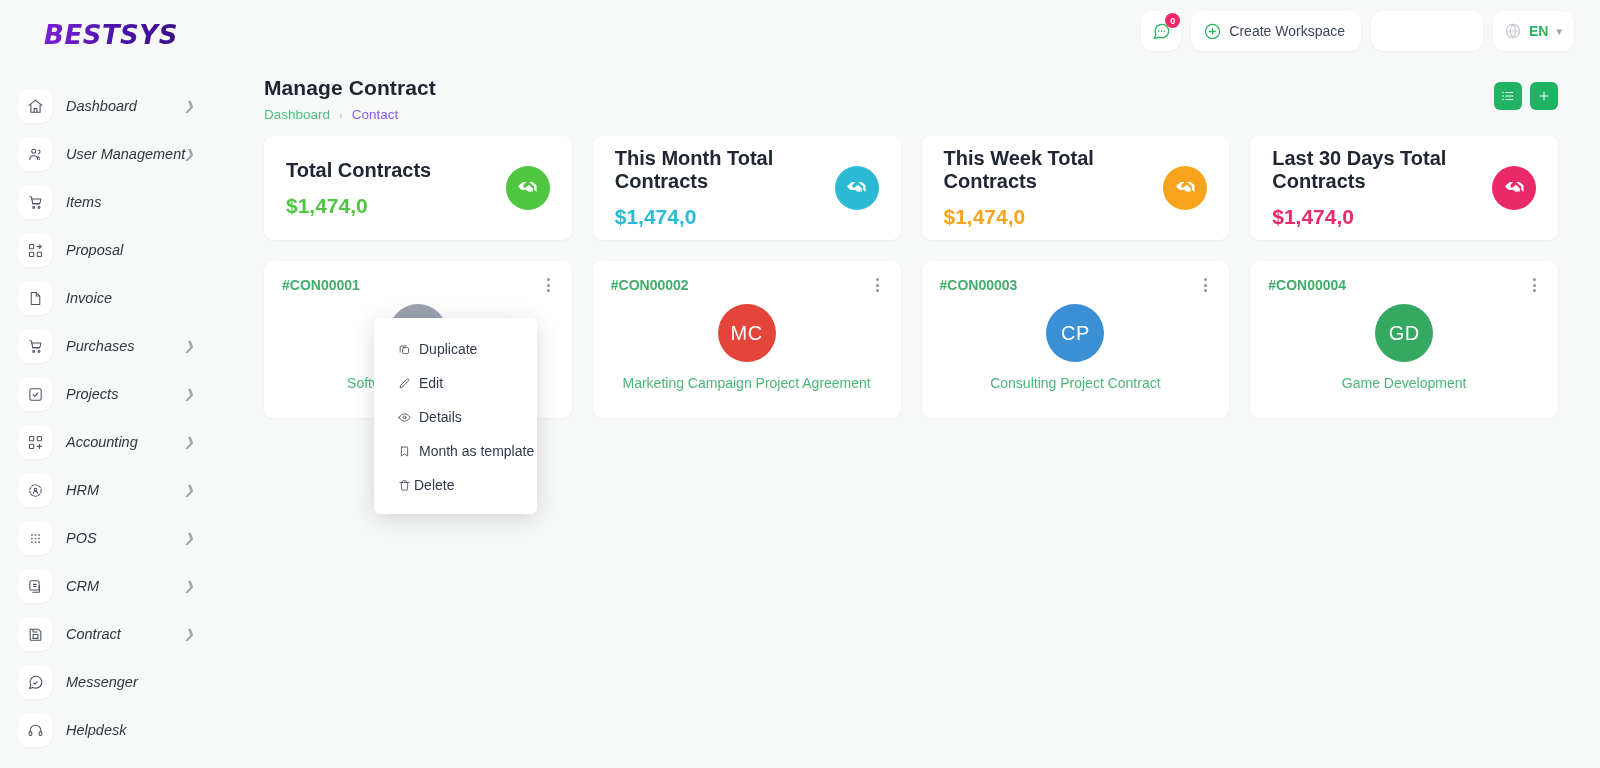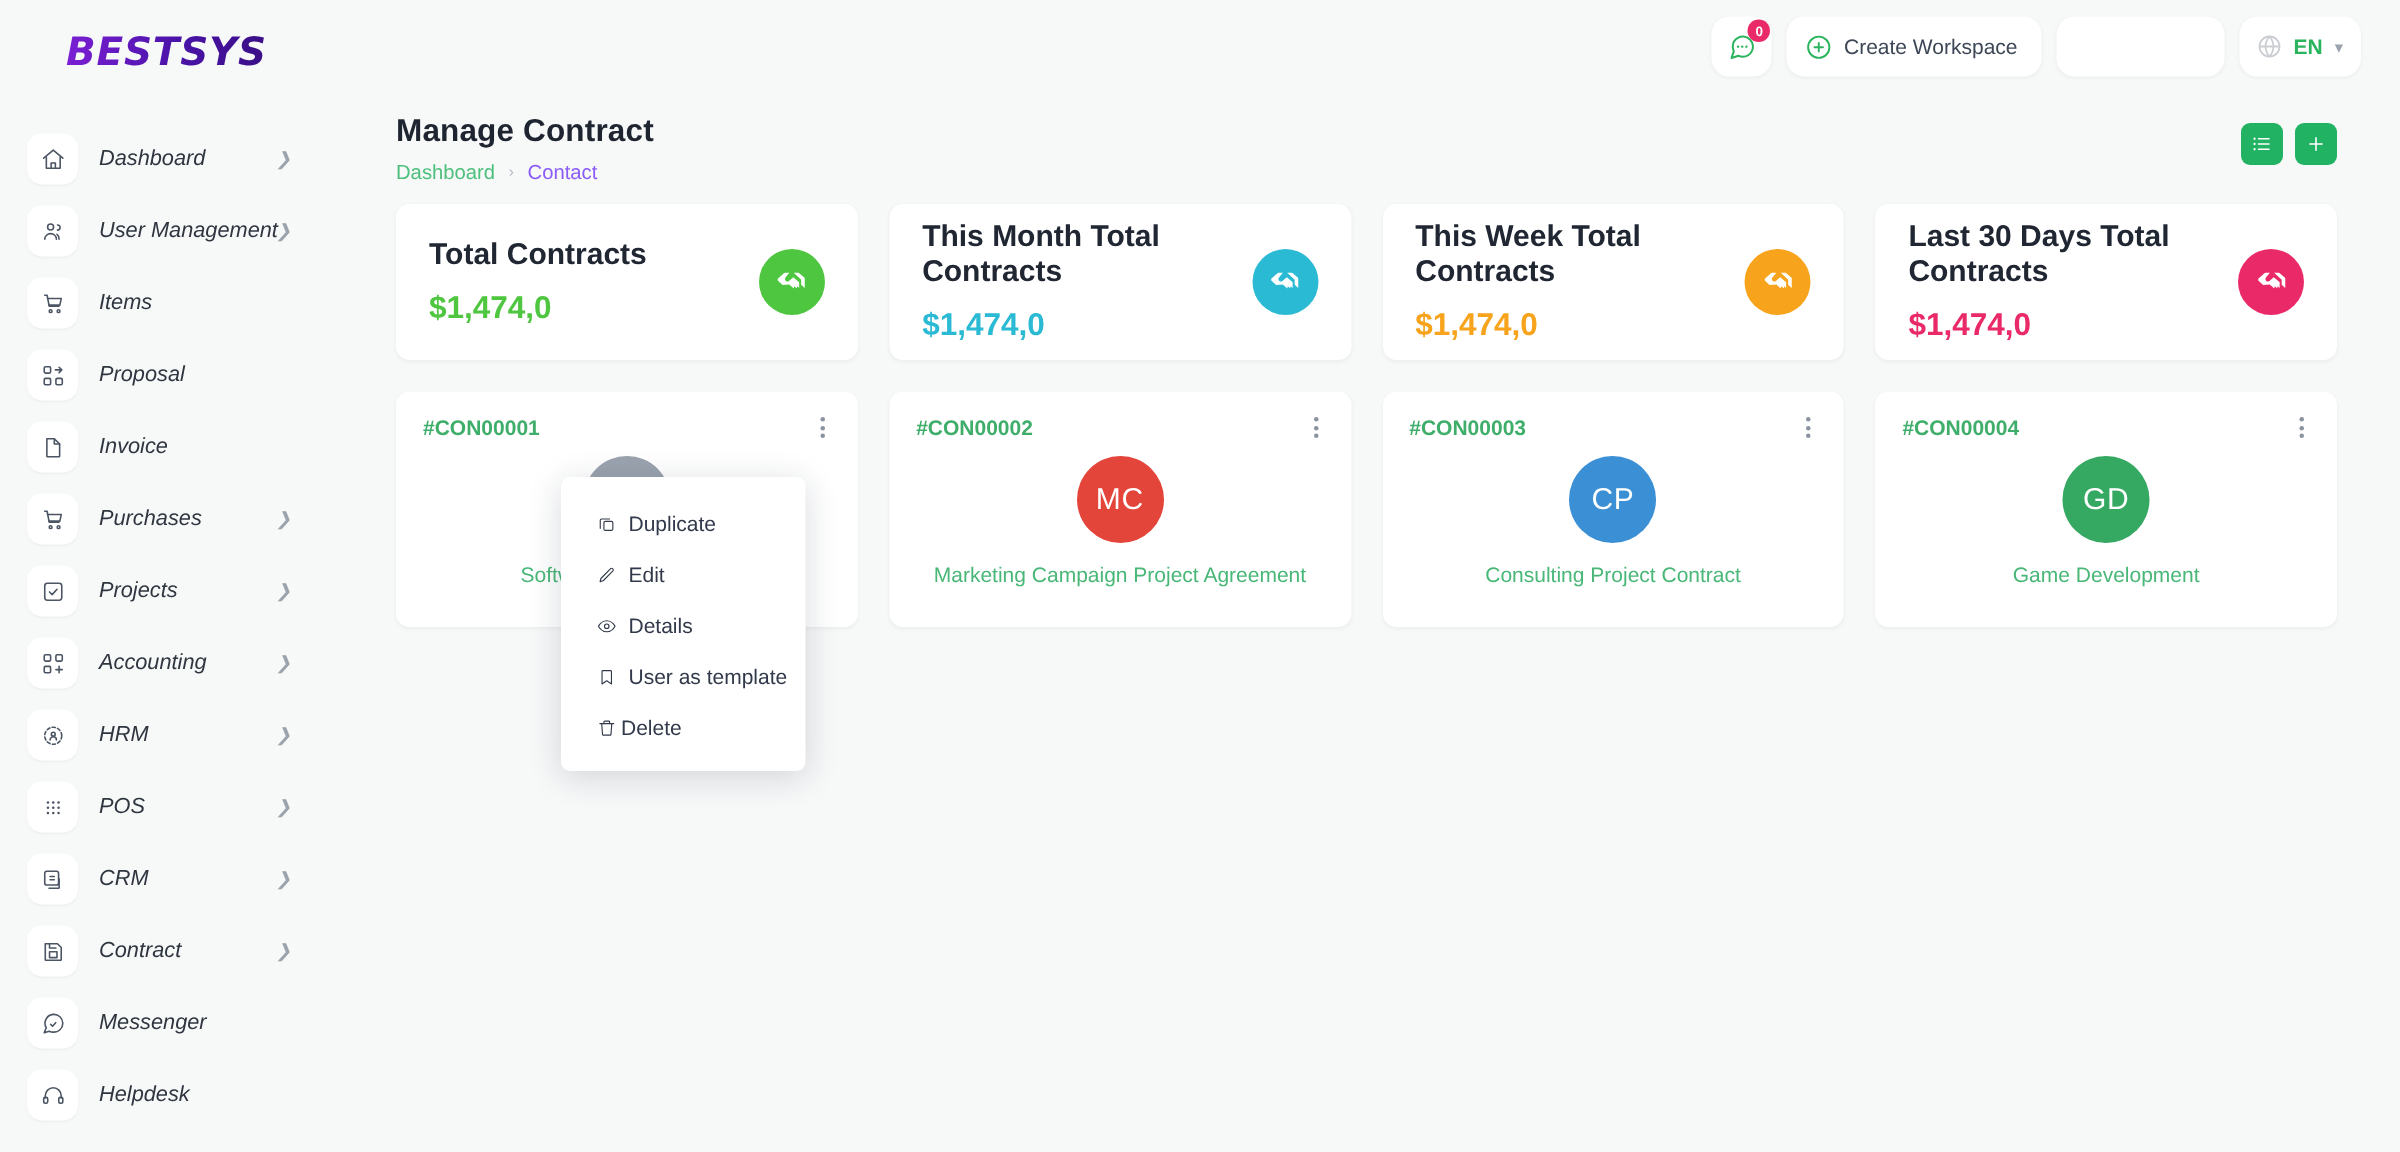--- a/index.html
+++ b/index.html
@@ -546,21 +546,21 @@
         </svg>
       </span>
     <span>Details</span>
   </div>
   <div class="menu-item">
     <span style="display:flex">
         <svg viewBox="0 0 24 24">
           <path d="M7 3.8h10a.8.8 0 0 1 .8.8v15.6L12 16.4l-5.8 3.8V4.6a.8.8 0 0 1 .8-.8z"></path>
         </svg>
       </span>
-    <span>User as template</span>
+    <span>Month as template</span>
   </div>
   <div class="menu-item mi-del">
     <span style="display:flex">
         <svg viewBox="0 0 24 24">
           <path d="M3.5 6.3h17"></path>
           <path d="M8.5 6.3V4.2a1 1 0 0 1 1-1h5a1 1 0 0 1 1 1v2.1"></path>
           <path d="M5.8 6.3l1 13.3a1 1 0 0 0 1 .9h8.4a1 1 0 0 0 1-.9l1-13.3"></path>
         </svg>
       </span>
     <span>Delete</span>

